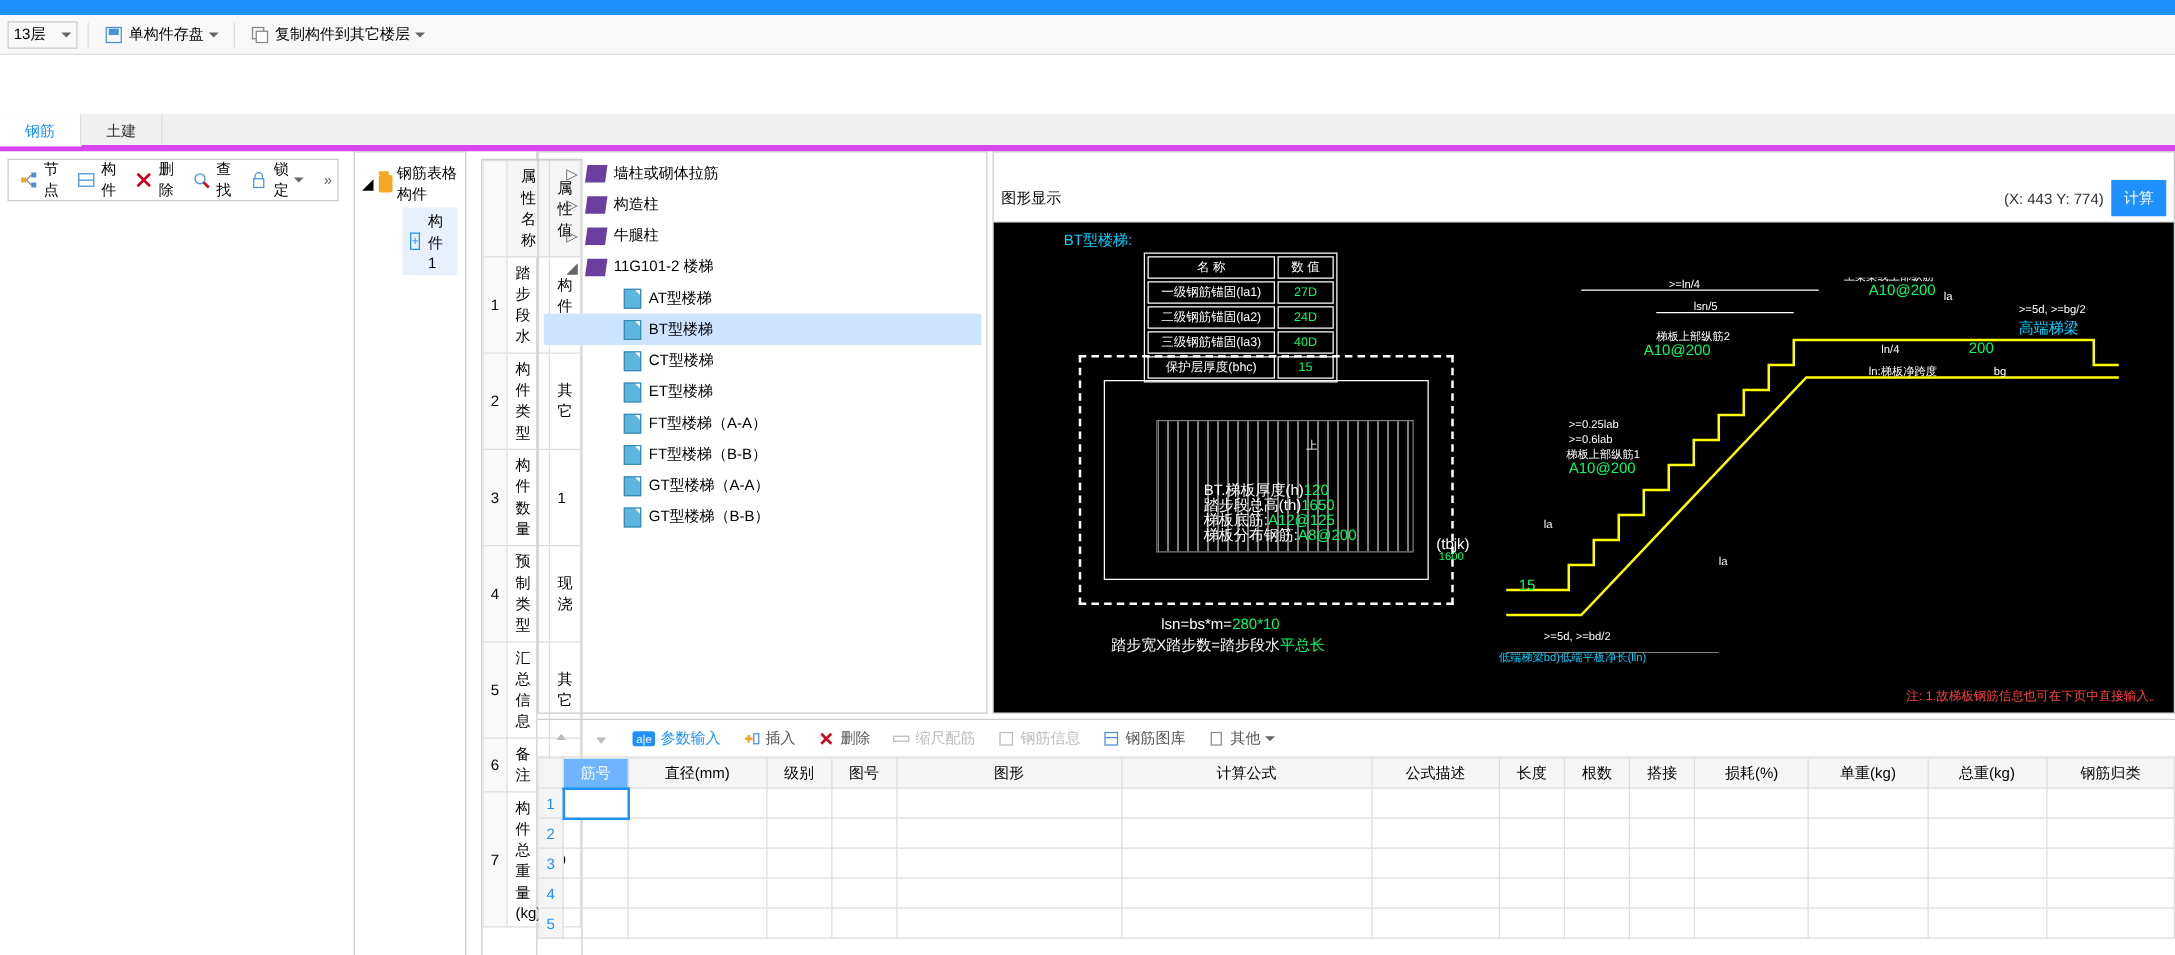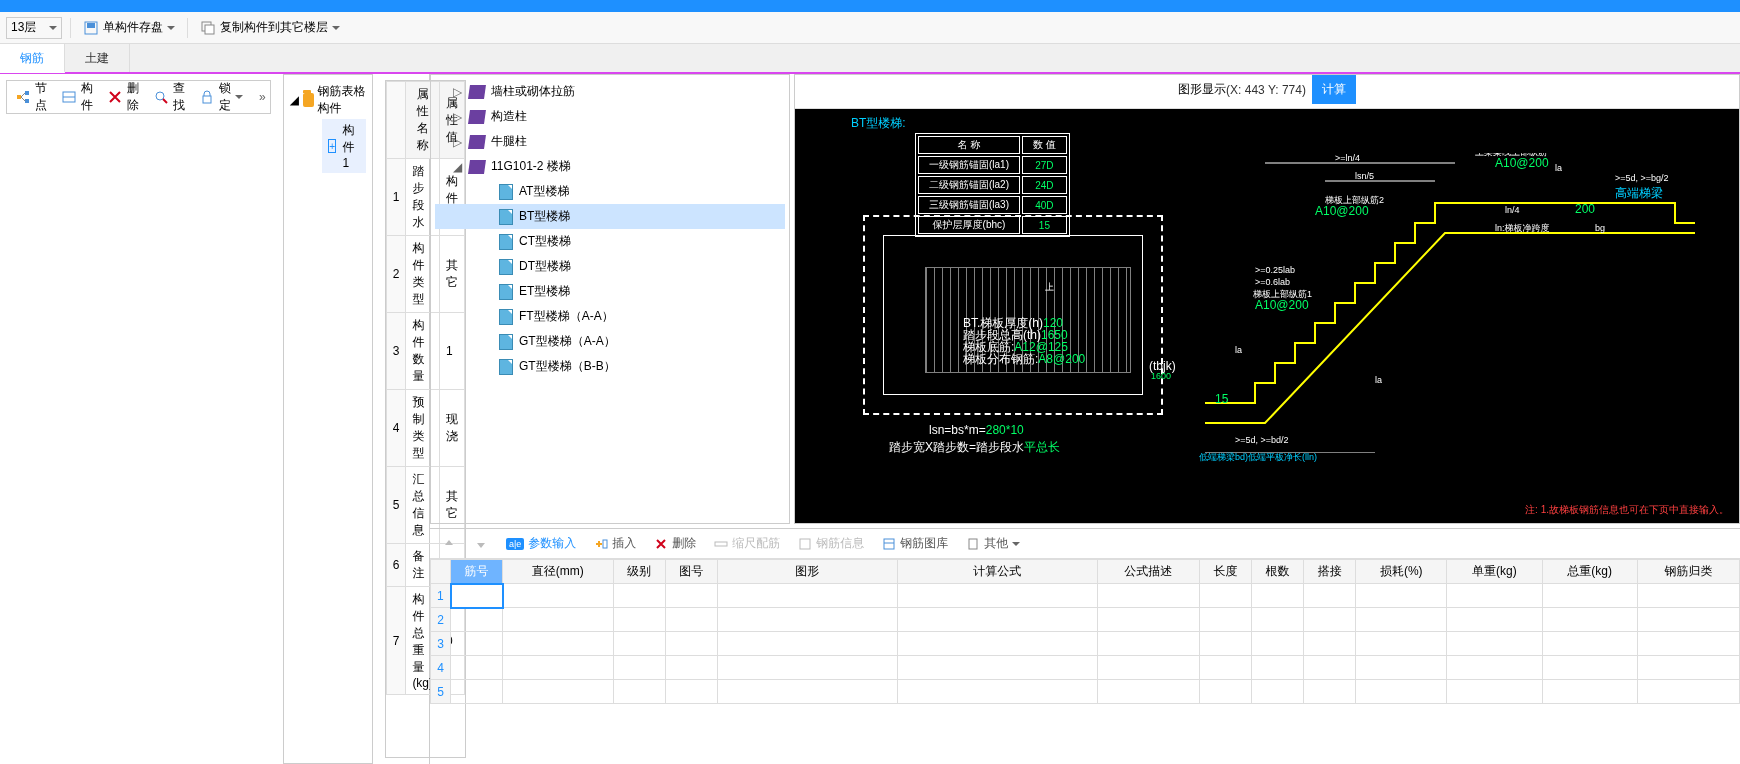--- a/index.html
+++ b/index.html
@@ -5,21 +5,21 @@
 * { box-sizing: border-box; margin: 0; padding: 0; font-family: "Microsoft YaHei", Arial, sans-serif; font-size: 12px; }
 body { background: #fff; width: 1740px; height: 764px; overflow: hidden; }
 .top-bar { height: 12px; background: #1e90ff; }
 .toolbar-main { height: 32px; background: #f8f8f8; border-bottom: 1px solid #ddd; display: flex; align-items: center; padding: 0 6px; gap: 8px; }
 .floor-select { height: 22px; width: 56px; border: 1px solid #ccc; display: flex; align-items: center; padding: 0 4px; justify-content: space-between; }
 .divider-v { width: 1px; height: 20px; background: #ddd; }
 .tool-btn { display: flex; align-items: center; gap: 4px; padding: 2px 4px; cursor: pointer; }
 .icon-sm { width: 16px; height: 16px; display: inline-flex; align-items: center; justify-content: center; }
 .caret-down { width: 0; height: 0; border-left: 4px solid transparent; border-right: 4px solid transparent; border-top: 4px solid #666; }
 
-.tabs-row { height: 30px; background: #f0f0f0; border-bottom: 2px solid #d946ef; display: flex; }
+.tabs-row { height: 30px; background: #f0f0f0; border-bottom: 5px solid #d946ef; display: flex; margin-top: 47px; }
 .tab { padding: 6px 20px; color: #333; border-right: 1px solid #ddd; cursor: pointer; }
 .tab.active { background: #fff; color: #1e90ff; border-bottom: 2px solid #fff; margin-bottom: -1px; }
 
 .main-layout { display: flex; height: calc(100% - 74px); }
 .left-col { width: 430px; display: flex; border-right: 1px solid #ccc; }
 .left-toolbar { height: 34px; border: 1px solid #ccc; margin: 6px; display: flex; align-items: center; padding: 0 4px; gap: 6px; }
 .left-tree { flex: 1; margin: 0 6px; border: 1px solid #ccc; padding: 6px; }
 .tree-node { display: flex; align-items: center; gap: 4px; padding: 2px 0; cursor: pointer; }
 .tree-node .arrow { width: 10px; }
 .tree-child { margin-left: 32px; padding: 3px 6px; display: flex; align-items: center; gap: 6px; }
@@ -44,21 +44,21 @@
 .g-node { display: flex; align-items: center; gap: 6px; padding: 4px 2px; cursor: pointer; }
 .g-node .tri { width: 10px; color: #666; }
 .g-node.indent1 { padding-left: 18px; }
 .g-node.indent2 { padding-left: 48px; }
 .g-node.sel { background: #cce4ff; }
 .book-icon { width: 16px; height: 14px; background: #6b3fa0; transform: skewX(-8deg); }
 .sheet-icon { width: 14px; height: 16px; background: #5eb5e0; border: 1px solid #3a8cb5; position: relative; }
 .sheet-icon:after { content:''; position:absolute; right:0; top:0; width:0; height:0; border-top:4px solid #fff; border-left:4px solid transparent; }
 
 .diagram-panel { flex: 1; border: 1px solid #ccc; margin-bottom: 4px; display: flex; flex-direction: column; }
-.diagram-header { display: flex; align-items: center; justify-content: center; padding: 0 6px 4px 6px; border-bottom: 1px solid #ddd; }
+.diagram-header { display: flex; align-items: center; justify-content: space-between; padding: 0 6px 4px 6px; border-bottom: 1px solid #ddd; margin-top: 22px; }
 .diagram-header .right-ctl { display: flex; align-items: center; gap: 6px; }
 .coord { color: #333; }
 .calc-btn { background: #1e90ff; color: #fff; padding: 6px 10px; border: none; cursor: pointer; }
 .diagram-canvas { flex: 1; background: #000; position: relative; overflow: hidden; }
 
 
 .d-title { position: absolute; color: #00cfff; top: 6px; left: 56px; font-size: 12px; }
 .d-table { position: absolute; top: 24px; left: 120px; border: 1px solid #fff; }
 .d-table td { border: 1px solid #fff; color: #fff; padding: 1px 10px; font-size: 10px; text-align: center; }
 .d-table .val { color: #00ff66; }
@@ -278,31 +278,31 @@
               <span>BT型楼梯</span>
             </div>
             <div class="g-node indent2">
               <span class="tri"></span>
               <span class="sheet-icon"></span>
               <span>CT型楼梯</span>
             </div>
             <div class="g-node indent2">
               <span class="tri"></span>
               <span class="sheet-icon"></span>
-              <span>DT型楼梯</span>
-            </div>
-            <div class="g-node indent2">
-              <span class="tri"></span>
-              <span class="sheet-icon"></span>
               <span>ET型楼梯</span>
             </div>
             <div class="g-node indent2">
               <span class="tri"></span>
               <span class="sheet-icon"></span>
               <span>FT型楼梯（A-A）</span>
+            </div>
+            <div class="g-node indent2">
+              <span class="tri"></span>
+              <span class="sheet-icon"></span>
+              <span>FT型楼梯（B-B）</span>
             </div>
             <div class="g-node indent2">
               <span class="tri"></span>
               <span class="sheet-icon"></span>
               <span>GT型楼梯（A-A）</span>
             </div>
             <div class="g-node indent2">
               <span class="tri"></span>
               <span class="sheet-icon"></span>
               <span>GT型楼梯（B-B）</span>

